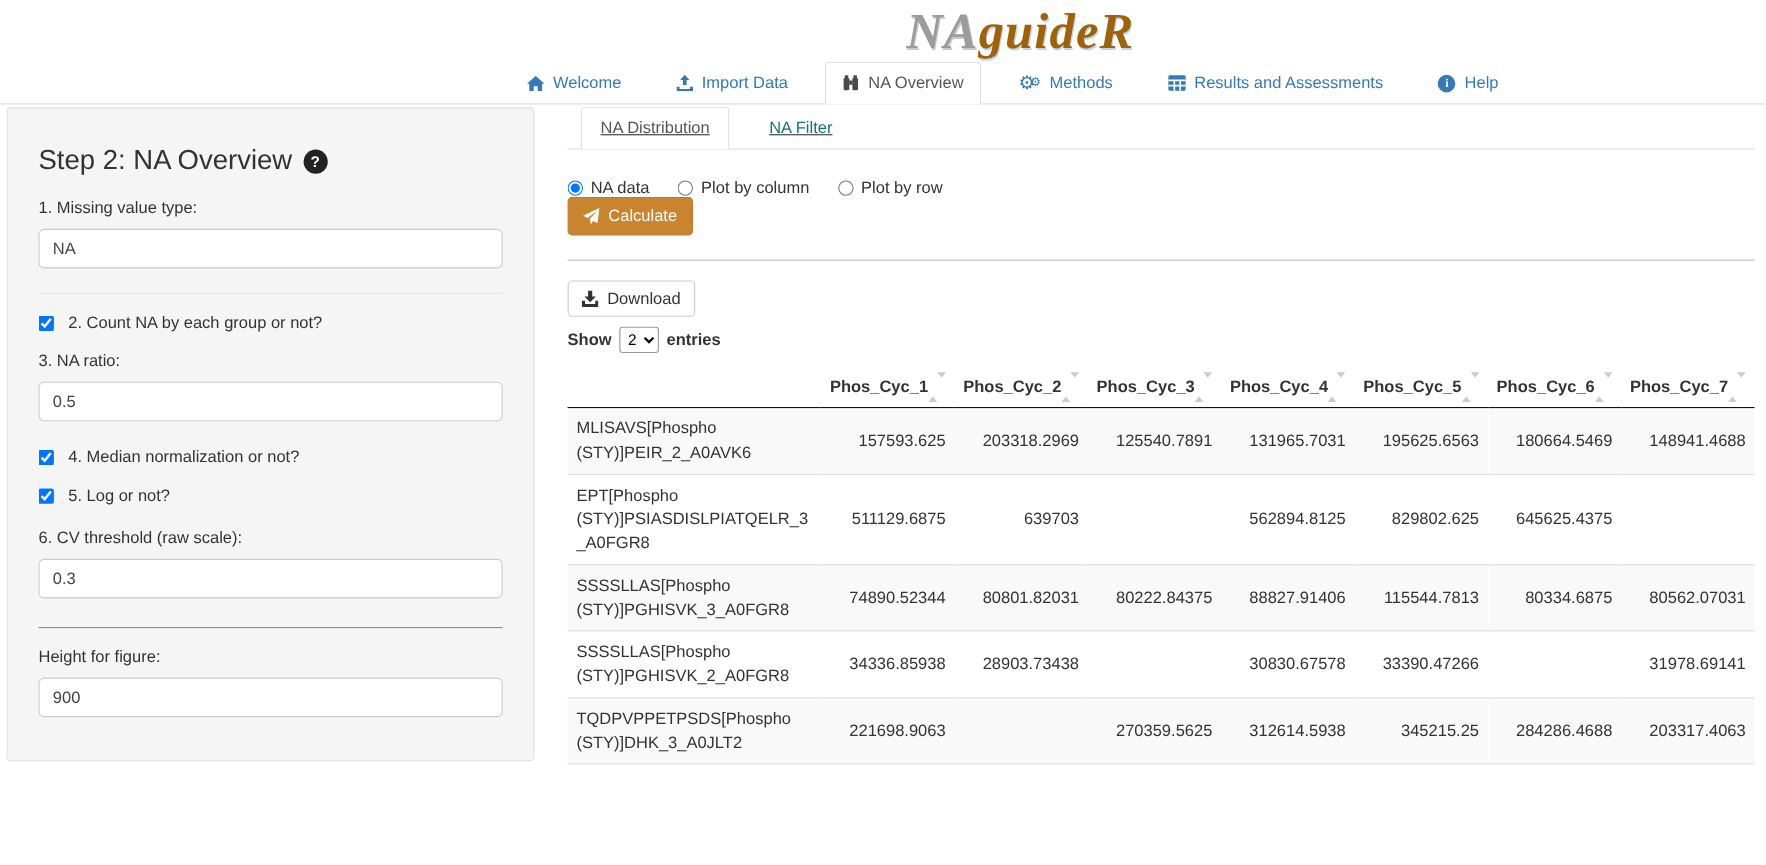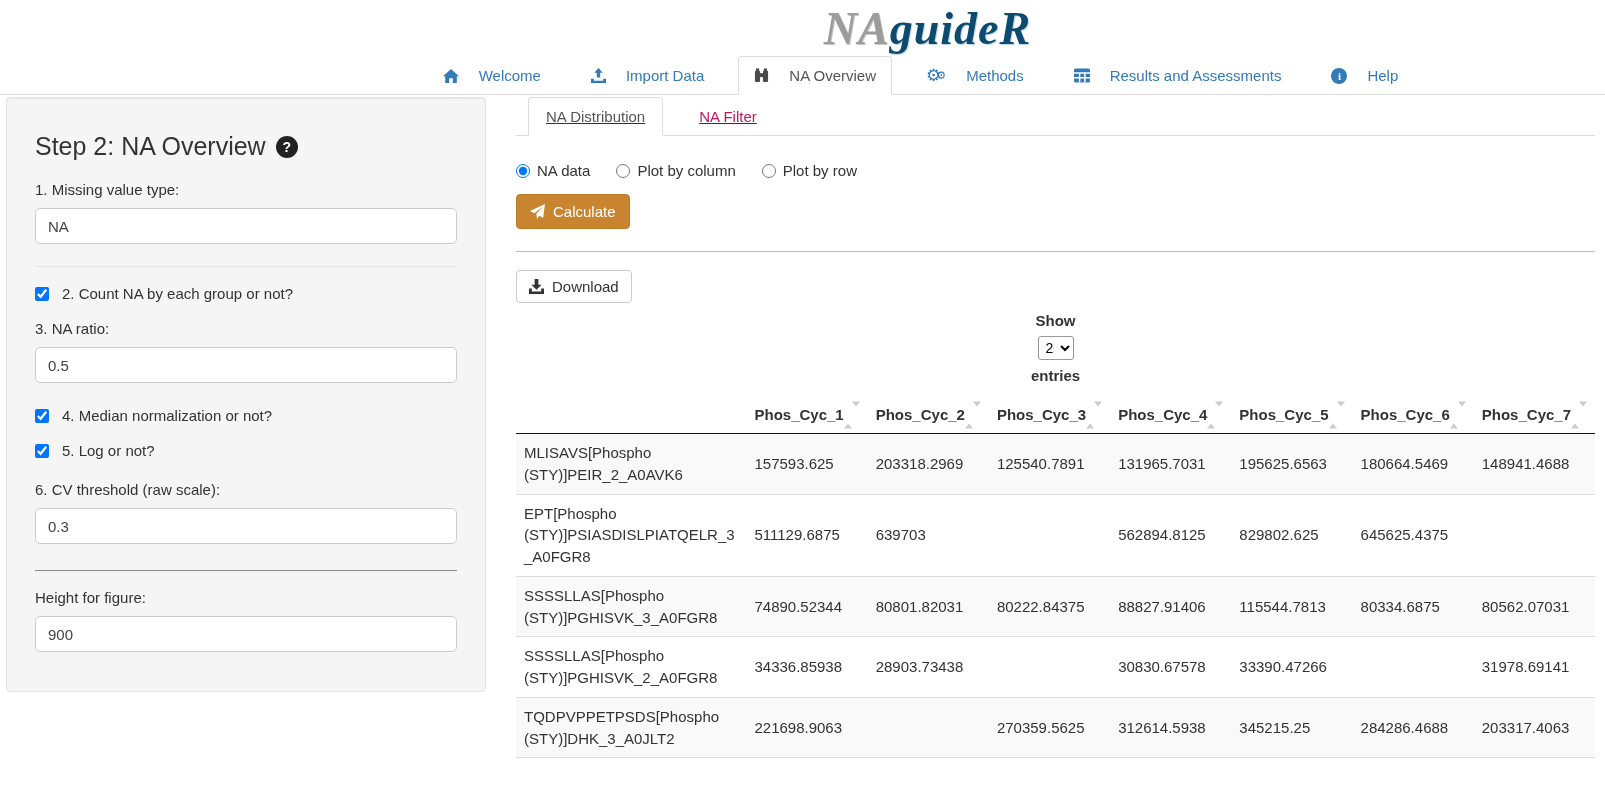--- a/index.html
+++ b/index.html
@@ -7,28 +7,28 @@
   body {
     width:1605px; min-height:786px;
     font-family:"Liberation Sans", sans-serif;
     color:#333; font-size:15px;
   }
   
   .logo-wrap { text-align:center; position:relative; left:125px; padding-top:4px; height:56px; }
   .logo { font-family:"Liberation Serif", serif; font-style:italic; font-weight:bold;
           font-size:46px; line-height:50px; letter-spacing:1px; }
   .logo-na { color:#9c9c9c; text-shadow:1px 1px 0 #c9c9c9; }
-  .logo-guider { color:#0c4a6e; text-shadow:1px 1px 0 #bcd8ef; }
+  .logo-guider { color:#a16207; text-shadow:1px 1px 0 #bcd8ef; }
 
   .top-nav { border-bottom:1px solid #ddd; }
   .top-nav ul { list-style:none; margin:0; padding:0; display:flex; justify-content:center;
                 position:relative; left:118px; align-items:flex-end; }
   .top-nav li { margin:0 9px; }
   .top-nav .nav-link {
-    display:flex; align-items:center; gap:20px; padding:10px 15px;
+    display:flex; align-items:center; gap:8px; padding:10px 15px;
     color:#337ab7; cursor:pointer; border:1px solid transparent;
     border-radius:4px 4px 0 0; margin-bottom:-1px; white-space:nowrap;
   }
   .top-nav li.active .nav-link { background:#fff; border-color:#ddd #ddd transparent; color:#555; }
   .nav-ico { display:inline-flex; align-items:center; }
   .gear-big { font-size:17px; line-height:15px; color:#337ab7; font-style:normal; }
   .gear-small { font-size:11px; line-height:11px; color:#337ab7; margin-left:-5px; vertical-align:4px; font-style:normal; }
   .info-badge { width:16px; height:16px; border-radius:50%; background:#337ab7; color:#fff;
                 font-size:11px; font-weight:bold; display:inline-flex; align-items:center;
                 justify-content:center; font-family:"Liberation Serif",serif; }
@@ -54,63 +54,63 @@
     background:#fff; border:1px solid #ccc; border-radius:5px;
     font-family:"Liberation Sans", sans-serif;
   }
   hr.light { border:0; border-top:1px solid #e4e4e4; margin:22px 0 18px; }
   hr.dark  { border:0; border-top:1px solid #8a8a8a; margin:26px 0 18px; }
   .check-row { display:flex; align-items:center; gap:13px; margin:18px 0; font-size:15px; }
   .check-row input { width:14px; height:14px; margin:0; }
 
   
   .subtabs { display:flex; border-bottom:1px solid #ddd; align-items:flex-end;text-decoration:underline; }
-  .subtab { padding:10px 17px; color:#be185d; cursor:pointer; margin-bottom:-1px;
+  .subtab { padding:10px 17px; color:#0f766e; cursor:pointer; margin-bottom:-1px;
             border:1px solid transparent; border-radius:4px 4px 0 0; }
   .subtab.active { color:#555; background:#fff; border-color:#ddd #ddd #fff; margin-left:12px; }
   .subtab.inactive { margin-left:18px; }
 
   
   .radio-row { display:flex; align-items:center; gap:26px; margin-top:26px; }
   .radio-opt { display:flex; align-items:center; gap:7px; cursor:pointer; }
   .radio-opt input { margin:0; width:14px; height:14px; }
 
   .btn-calculate {
-    margin-top:15px; display:inline-flex; align-items:center; gap:8px;
+    display:inline-flex; align-items:center; gap:8px;
     background:#c98430; border:1px solid #bd7a29; color:#fff; font-size:15px;
     padding:8px 13px; border-radius:4px; cursor:pointer;
     font-family:"Liberation Sans", sans-serif;
   }
   hr.main-sep { border:0; border-top:1px solid #bbb; margin:22px 0 18px; }
   .btn-download {
     display:inline-flex; align-items:center; gap:8px;
     background:#fff; border:1px solid #ccc; color:#333; font-size:15px;
     padding:7px 12px; border-radius:4px; cursor:pointer;
     font-family:"Liberation Sans", sans-serif;
   }
-  .show-entries { display:flex; align-items:center; gap:7px; margin-top:9px; font-weight:bold;flex-direction:column; }
+  .show-entries { display:flex; align-items:center; gap:7px; margin-top:9px; font-weight:bold; }
   .show-entries select { font-size:14px; padding:2px 3px; border:1px solid #999; border-radius:3px;
                          background:#fff; width:36px; height:24px;
                          font-family:"Liberation Sans", sans-serif; }
 
   
   table.na-table { width:100%; border-collapse:collapse; margin-top:12px; border-bottom:1px solid #ddd; }
   table.na-table thead th {
     font-size:15px; font-weight:bold; color:#333; text-align:right;
     padding:10px 24px 10px 8px; border-bottom:1px solid #111; position:relative;
     cursor:pointer; white-space:nowrap;
   }
   table.na-table thead th.row-header-col { width:292px; }
   .sort-carets { position:absolute; right:8px; top:50%; transform:translateY(-50%); }
   .caret-up { width:0; height:0; border-left:4px solid transparent; border-right:4px solid transparent;
               border-bottom:5px solid #ccc; margin-bottom:2px; }
   .caret-down { width:0; height:0; border-left:4px solid transparent; border-right:4px solid transparent;
                 border-top:5px solid #ccc; }
   table.na-table tbody td {
-    font-size:15px; padding:8px; border-top:1px solid #ddd; text-align:left;
+    font-size:15px; padding:8px; border-top:1px solid #ddd; text-align:right;
     color:#333; line-height:1.45; vertical-align:middle;
   }
   table.na-table tbody td.row-id { text-align:left; word-break:break-word; }
   table.na-table tbody tr:nth-child(odd) { background:#f9f9f9; }
 </style>
 </head>
 <body>
 
 <div>
 

